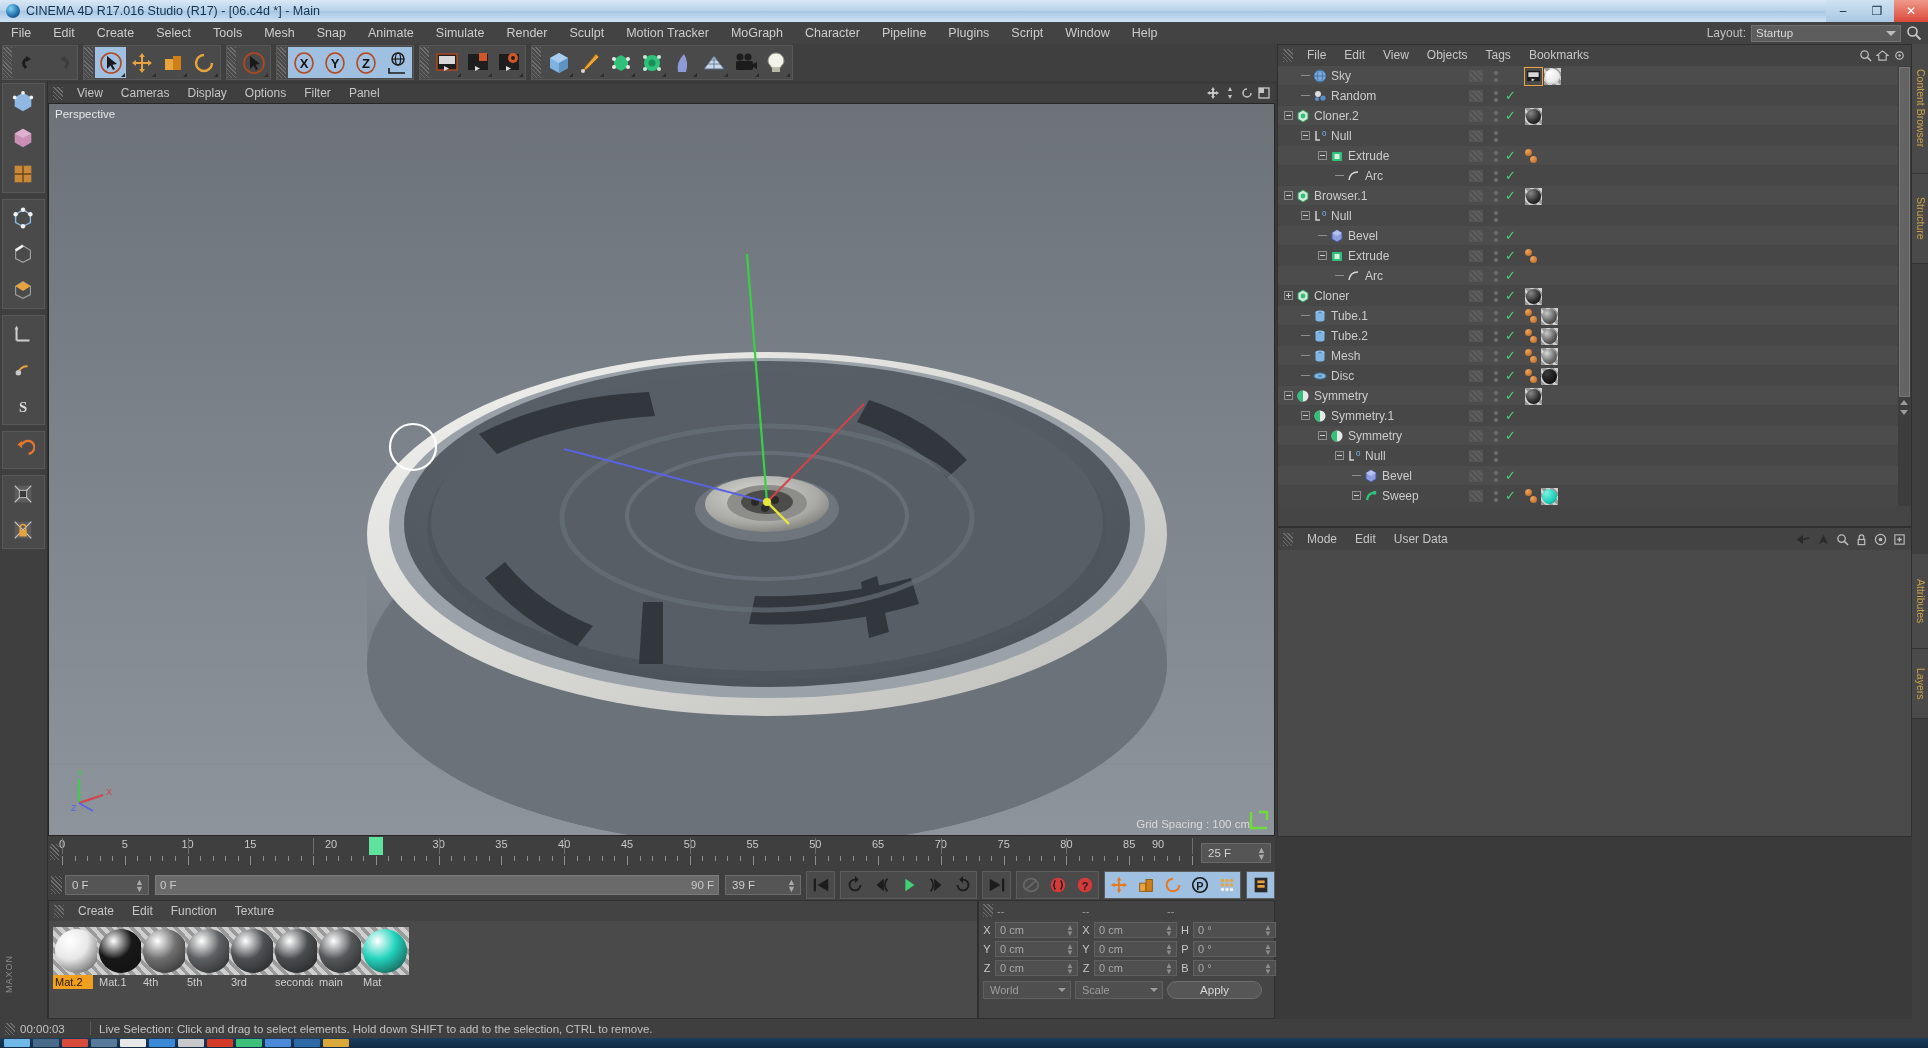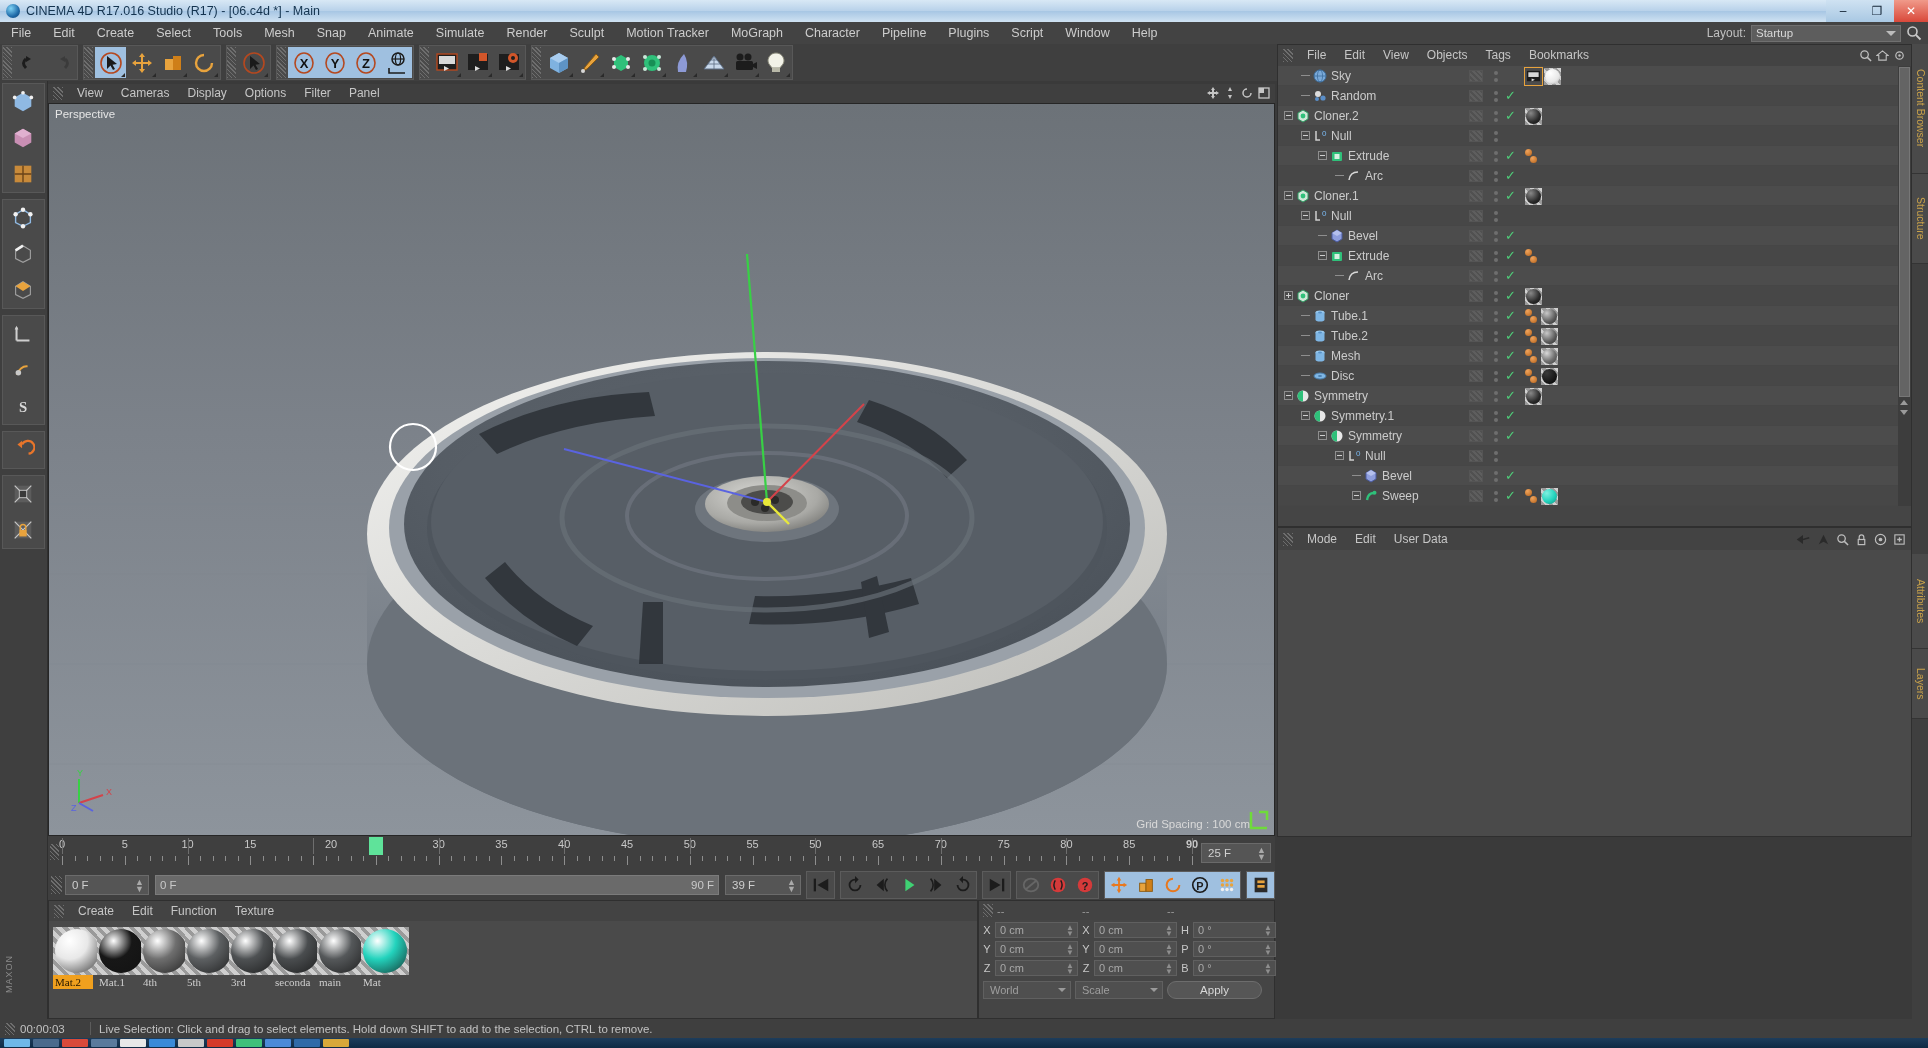--- a/index.html
+++ b/index.html
@@ -189,21 +189,21 @@
   .pbtn.blue { background:#9fc0e0; }
 
   
   #matmgr { position:absolute; left:48px; top:900px; width:930px; height:119px;
     background:#454545; border:1px solid #2f2f2f; }
   #matmenu { height:20px; background:#434343; display:flex; align-items:center; }
   #matmenu .mm-grip { width:10px;height:13px;margin:0 5px;
     background-image:repeating-linear-gradient(45deg,#6e6e6e 0 1px,transparent 1px 3px); }
   #matmenu .mm { padding:0 9px; font-size:12px; color:#c6c6c6; line-height:20px; }
   #matlist { display:flex; padding:6px 4px; gap:4px; background:#4a4a4a; height:97px; }
-  .matcell { width:40px;font-family:Liberation Serif, serif; }
+  .matcell { width:40px; }
   .matsw { width:48px; height:48px;
     background-image:repeating-linear-gradient(45deg,#9a9a9a 0 4px,#cfcfcf 4px 8px);
     display:flex; align-items:center; justify-content:center; }
   .matsw .ball { width:44px; height:44px; border-radius:50%; }
   .matname { font-size:11px; color:#cfcfcf; text-align:left; padding-left:2px;
     white-space:nowrap; overflow:hidden; height:14px; line-height:14px; }
   .matname.sel { background:#f0a01e; color:#221500; }
 
   
   #coordmgr { position:absolute; left:978px; top:900px; width:297px; height:119px;
@@ -855,21 +855,21 @@
         </div>
         <div class="tagstrip"></div>
       </div>
       <div class="orow">
         <div class="tree" style="padding-left: 6px;">
           <span class="expander"></span>
           <span class="oicon"><svg width="14" height="14" viewBox="0 0 14 14">
               <path d="M7 1 L12 4 L12 10 L7 13 L2 10 L2 4 Z" fill="#cfe8d8" stroke="#2f9a62"></path>
               <circle cx="7" cy="7" r="2.4" fill="#2fc07a"></circle>
             </svg></span>
-          <span class="oname">Cloner.1</span>
+          <span class="oname">Browser.1</span>
         </div>
         <div class="ocols">
           <span class="hatchbox"></span>
           <span class="vis-dots">
             <i></i>
             <i></i>
           </span>
           <span class="chk">✓</span>
         </div>
         <div class="tagstrip">
@@ -1292,21 +1292,21 @@
       <span class="tlnum" style="left: 690.556px;">55</span>
       <span class="tlnum" style="left: 753.333px;">50</span>
       <span class="tlmaj" style="left: 753.333px;"></span>
       <span class="tlnum" style="left: 816.111px;">65</span>
       <span class="tlnum" style="left: 878.889px;">70</span>
       <span class="tlmaj" style="left: 878.889px;"></span>
       <span class="tlnum" style="left: 941.667px;">75</span>
       <span class="tlnum" style="left: 1004.44px;">80</span>
       <span class="tlmaj" style="left: 1004.44px;"></span>
       <span class="tlnum" style="left: 1067.22px;">85</span>
-      <span class="tlnum" style="left: 1130px; font-weight: bold;">90</span>
+      <span class="tlnum" style="left: 1096px;">90</span>
       <span class="tlmaj" style="left: 1130px;"></span>
       <span class="tltick" style="left: 0px; height: 9px;"></span>
       <span class="tltick" style="left: 12.5556px; height: 5px;"></span>
       <span class="tltick" style="left: 25.1111px; height: 5px;"></span>
       <span class="tltick" style="left: 37.6667px; height: 5px;"></span>
       <span class="tltick" style="left: 50.2222px; height: 5px;"></span>
       <span class="tltick" style="left: 62.7778px; height: 9px;"></span>
       <span class="tltick" style="left: 75.3333px; height: 5px;"></span>
       <span class="tltick" style="left: 87.8889px; height: 5px;"></span>
       <span class="tltick" style="left: 100.444px; height: 5px;"></span>

